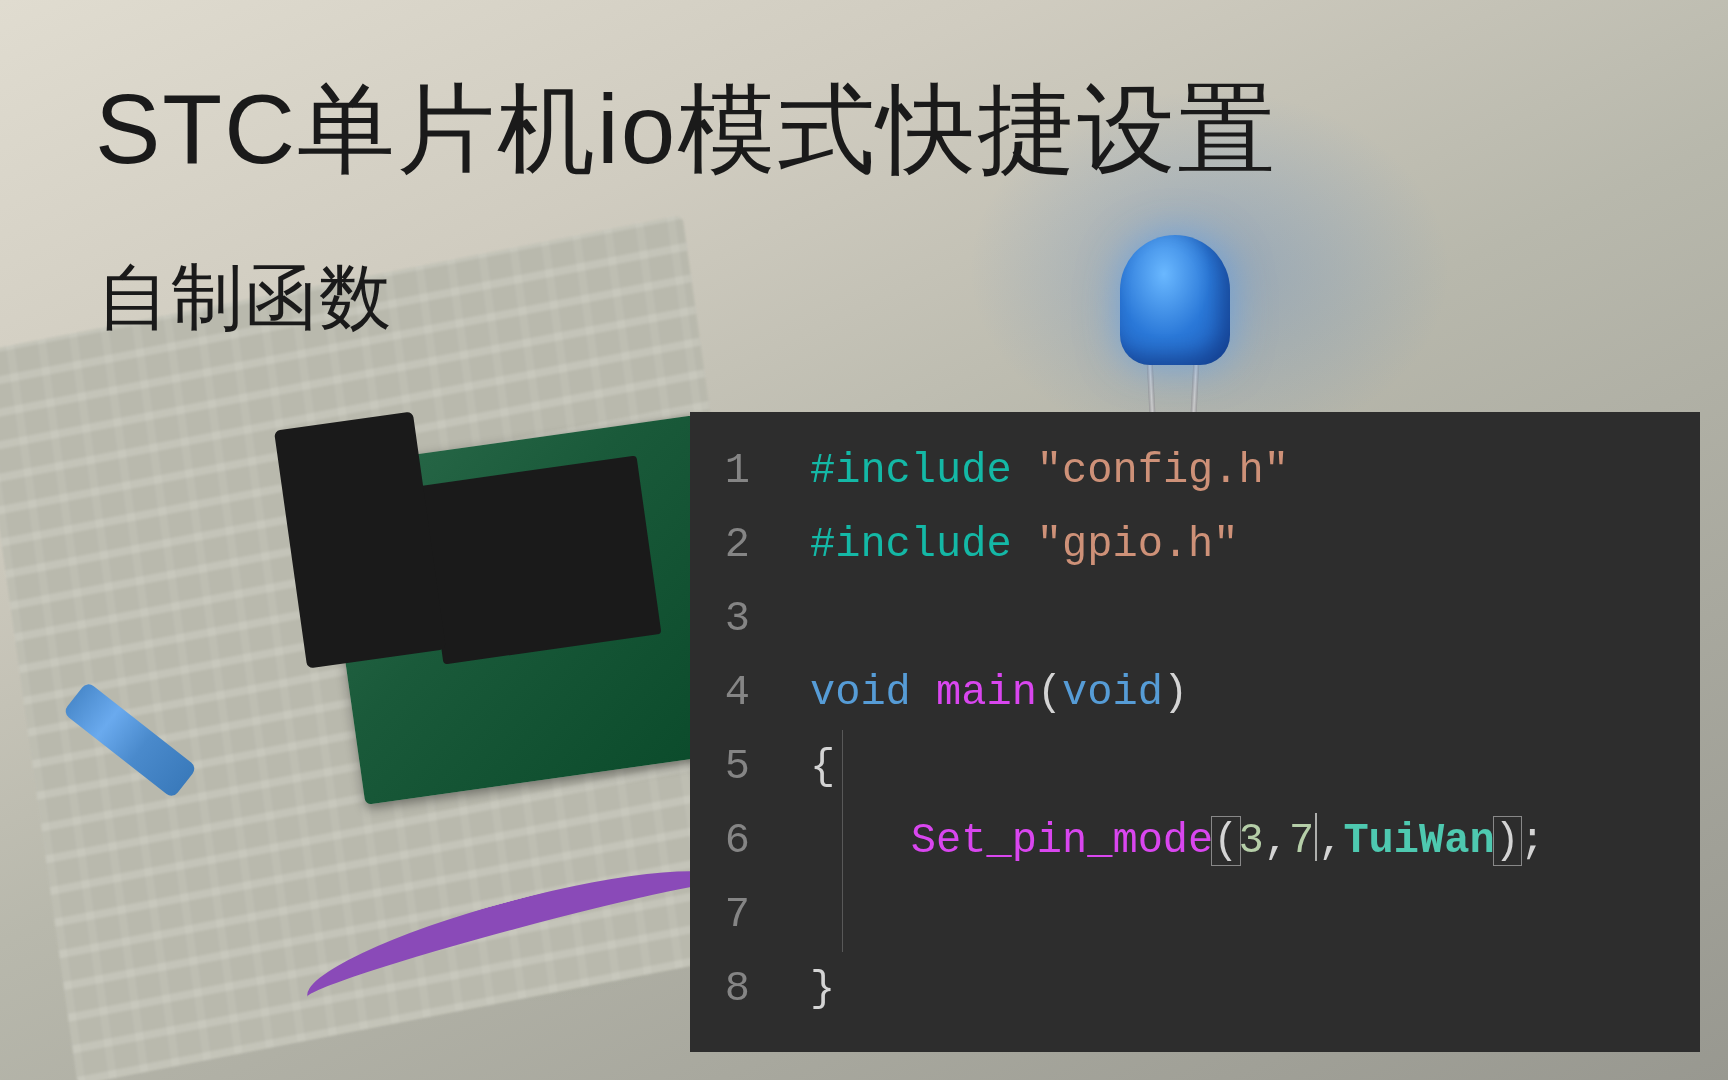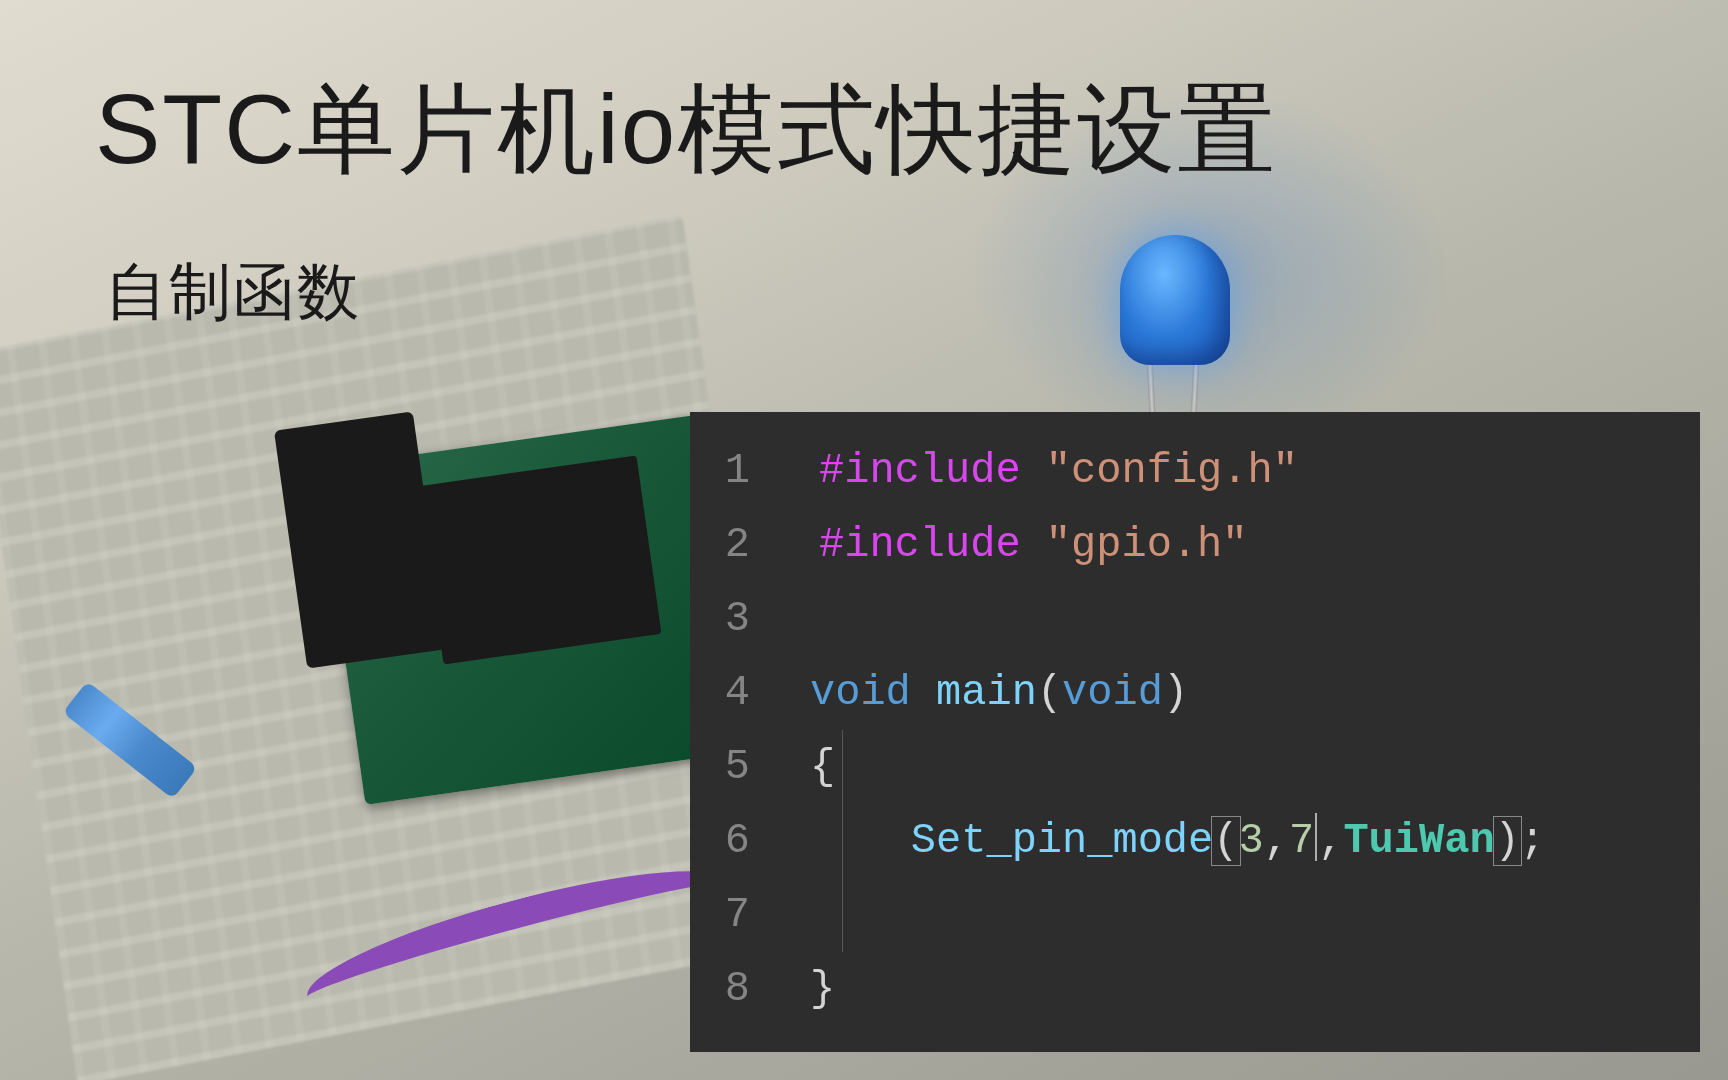--- a/index.html
+++ b/index.html
@@ -127,23 +127,23 @@
   left: 95px;
   top: 65px;
   font-size: 98px;
   font-weight: 400;
   color: #1a1a1a;
   letter-spacing: 2px;
 }
 
 .title-sub {
   position: absolute;
-  left: 105px;
+  left: 97px;
   top: 250px;
-  font-size: 62px;
+  font-size: 72px;
   font-weight: 400;
   color: #1a1a1a;
   letter-spacing: 2px;
 }
 
 
 .code-editor {
   position: absolute;
   left: 690px;
   top: 412px;
@@ -180,22 +180,22 @@
 .indent-guide {
   position: absolute;
   left: 152px;
   top: 318px;
   width: 1px;
   height: 222px;
   background: #585858;
 }
 
 .tk-keyword { color: #569cd6; }
-.tk-preproc { color: #d946ef; margin-left: 9px; }
-.tk-func { color: #7dd3fc; }
+.tk-preproc { color: #14b8a6; }
+.tk-func { color: #d946ef; }
 .tk-string { color: #ce9178; }
 .tk-number { color: #b5cea8; }
 .tk-type { color: #4ec9b0; font-weight: bold; }
 .tk-punc { color: #d4d4d4; }
 .tk-bracket-match {
   border: 1px solid #888;
   padding: 0 1px;
   margin: 0 -2px;
 }
 

